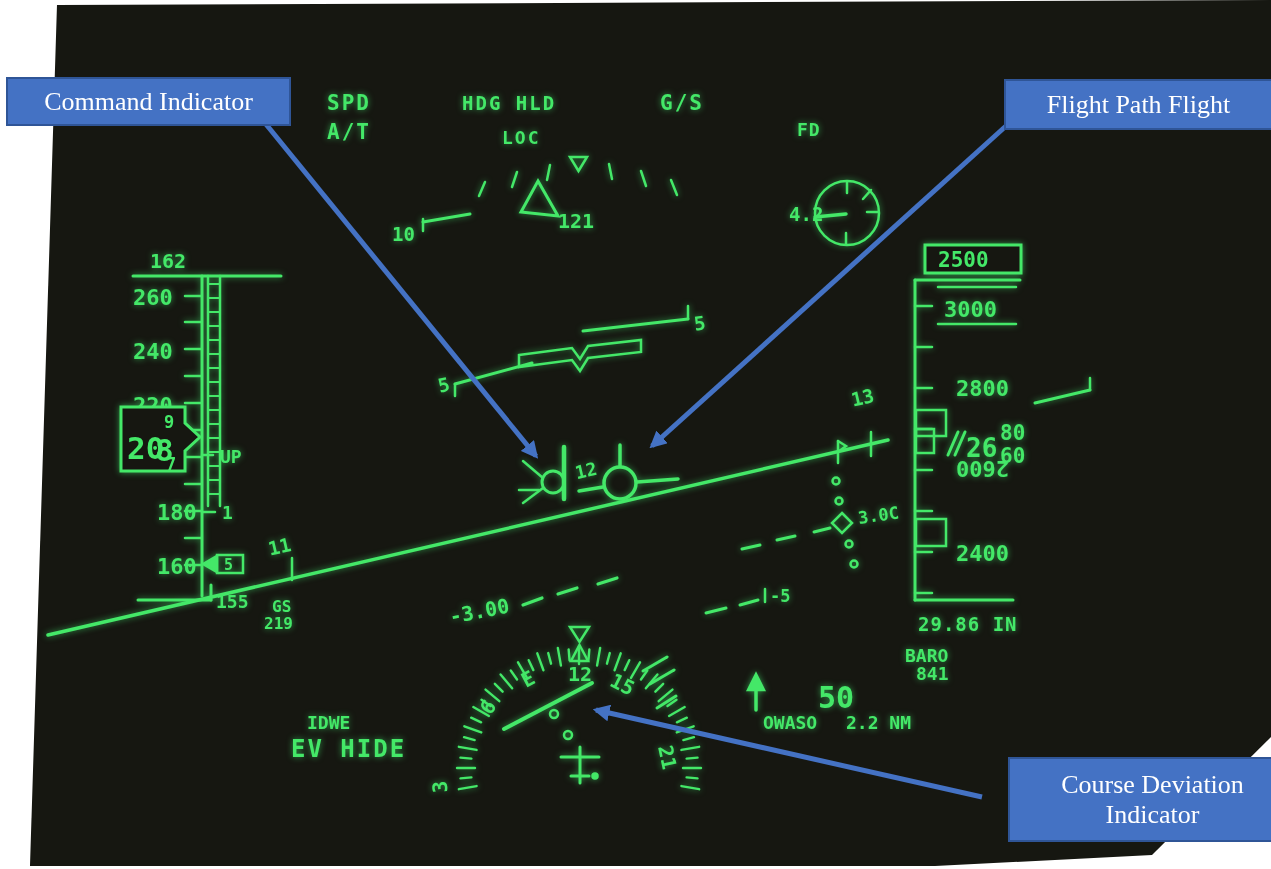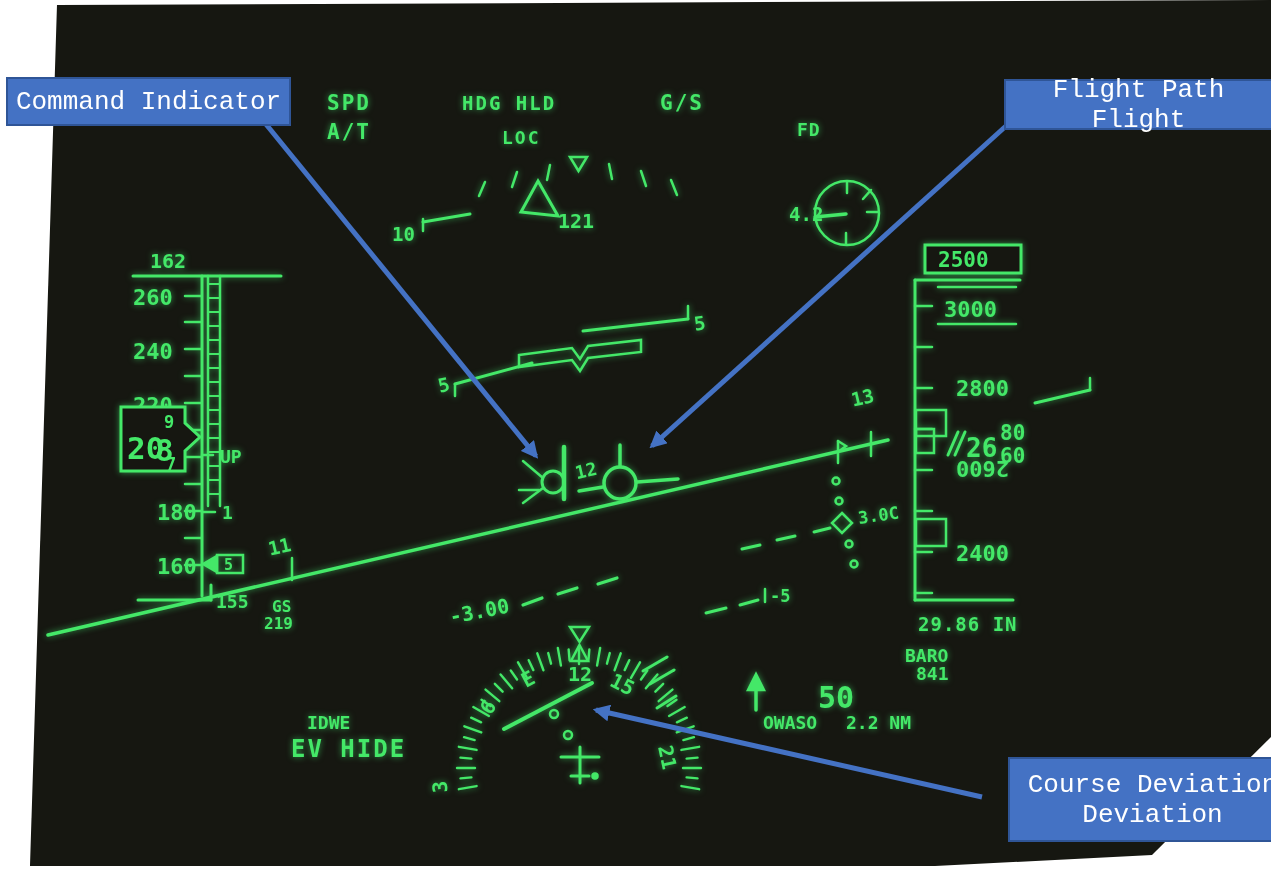--- a/index.html
+++ b/index.html
@@ -2,21 +2,21 @@
 <html><head>
 <meta charset="utf-8">
 <style>
   html,body{margin:0;padding:0;background:#ffffff;}
   .stage{position:relative;width:1271px;height:869px;overflow:hidden;background:#ffffff;
          font-family:"Liberation Sans",sans-serif;}
   svg text{font-family:"DejaVu Sans Mono",monospace;font-weight:bold;stroke:none;}
   .hud{filter:drop-shadow(0 0 3px rgba(70,255,120,.55));}
   .callout{position:absolute;background:#4472C4;border:2px solid #2F5597;color:#fff;
            display:flex;align-items:center;justify-content:center;text-align:center;
-           font-size:26px;line-height:30px;font-family:Liberation Mono, monospace;}
+           font-size:26px;line-height:30px;font-family:Liberation Serif, serif;}
 </style>
 </head>
 <body>
 
 <div class="stage">
 
 <svg width="1271" height="869" viewBox="0 0 1271 869">
   <defs>
     <marker id="ah" viewBox="0 0 10 10" refX="8" refY="5" markerWidth="3.4" markerHeight="3.4" orient="auto">
       <path d="M0,0 L10,5 L0,10 Z" fill="#4472C4"></path>
@@ -318,16 +318,16 @@
 
 
 <div class="callout" style="left:6px;top:77px;width:281px;height:45px;">
   <span>Command Indicator</span>
 </div>
 <div class="callout" style="left:1004px;top:79px;width:265px;height:47px;">
   <span>Flight Path Flight</span>
 </div>
 <div class="callout" style="left:980px;top:757px;width:285px;height:81px;flex-direction:column;margin-left:28px;">
   <span>Course Deviation</span>
-  <span>Deviation</span>
+  <span>Indicator</span>
 </div>
 
 </div>
 
 </body></html>

